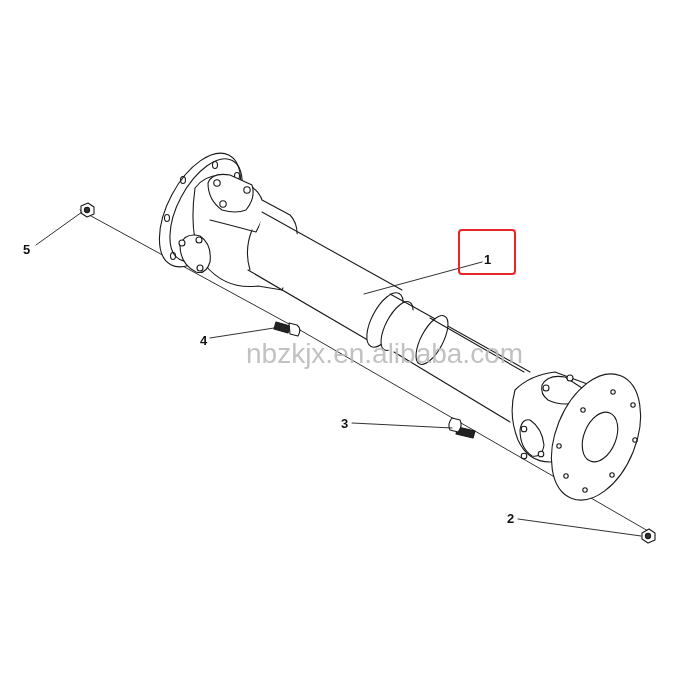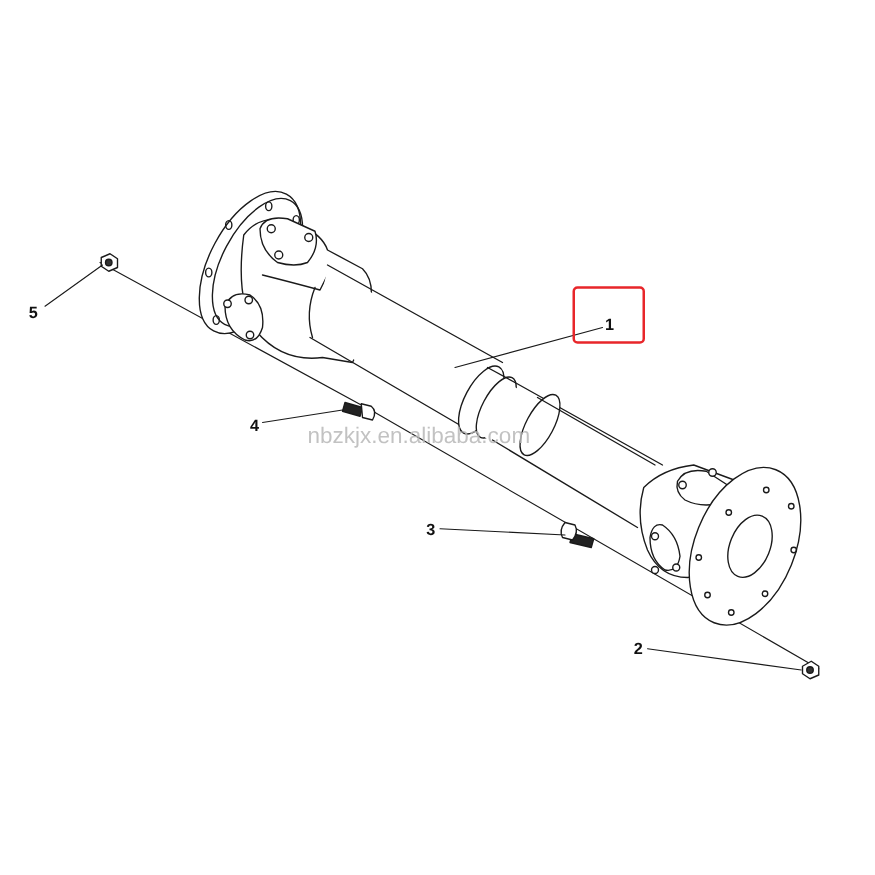--- a/index.html
+++ b/index.html
@@ -1,19 +1,19 @@
 <!DOCTYPE html>
 <html><head>
 <meta charset="utf-8">
 <style>
   html, body { margin: 0; padding: 0; background: #ffffff; }
   body { width: 700px; height: 700px; position: relative; overflow: hidden; font-family: "Liberation Sans", sans-serif; }
   #diagram { position: absolute; left: 0; top: 0; width: 700px; height: 700px; }
   .callout { position: absolute; font-family: "Liberation Sans", sans-serif; font-weight: bold; font-size: 13px; color: #111; line-height: 1; }
-  .watermark { position: absolute; left: 246px; top: 338px; font-family: "Liberation Sans", sans-serif; font-size: 18px; color: #b8b8b8; opacity: 0.85; letter-spacing: 0px; }
+  .watermark { position: absolute; left: 246px; top: 338px; font-family: "Liberation Sans", sans-serif; font-size: 28px; color: #b8b8b8; opacity: 0.85; letter-spacing: 0px; }
   .highlight-box { position: absolute; left: 458px; top: 229px; width: 58px; height: 46px; border: 2.5px solid #e8262a; border-radius: 4px; box-sizing: border-box; }
 </style>
 </head>
 <body>
 
 <svg id="diagram" viewBox="0 0 700 700" xmlns="http://www.w3.org/2000/svg" fill="none" stroke="#1a1a1a" stroke-width="1.1" stroke-linejoin="round" stroke-linecap="round">
 
   <g stroke-width="0.9">
     <line x1="80" y1="210" x2="300" y2="330"></line>
     <line x1="300" y1="330" x2="655" y2="535"></line>

